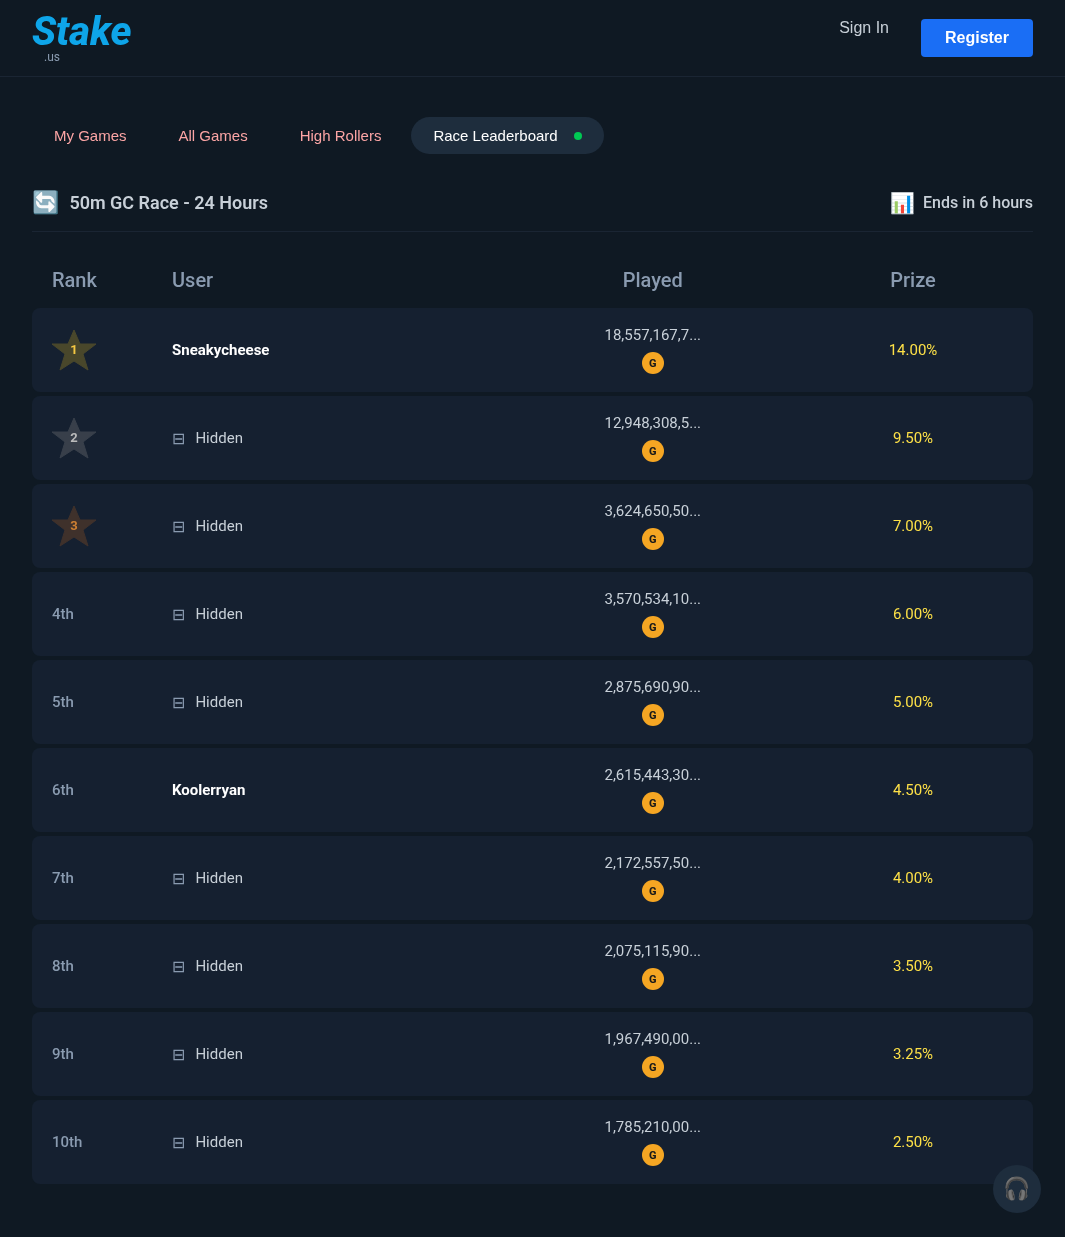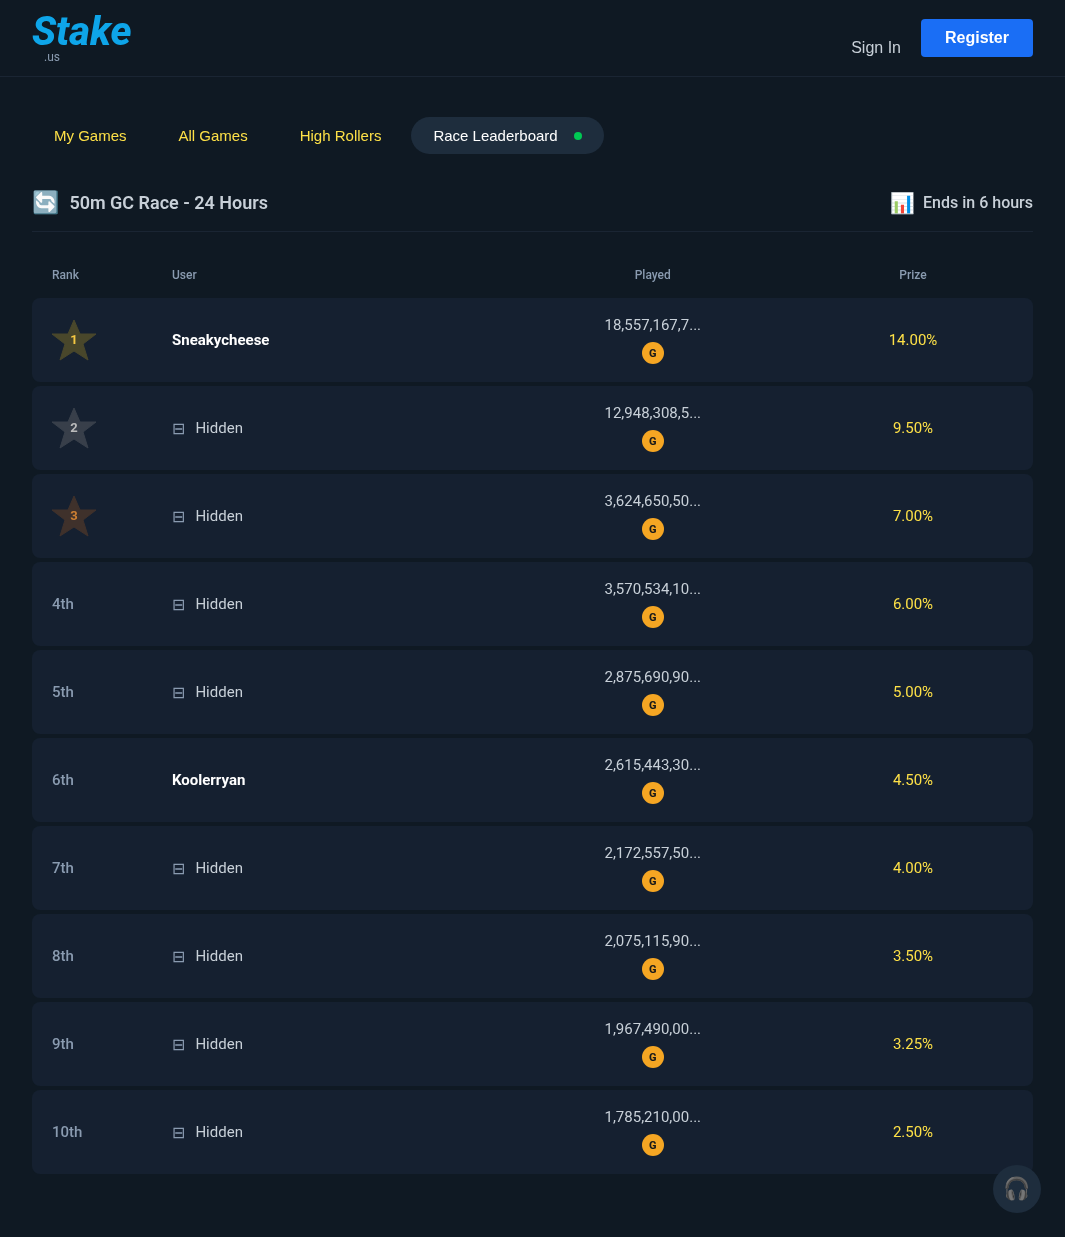--- a/index.html
+++ b/index.html
@@ -33,22 +33,22 @@
       line-height: 1;
     }
     .logo-us {
       font-size: 12px;
       color: #8a9bb0;
       margin-left: 12px;
       margin-top: -2px;
     }
     .header-right {
       display: flex;
-      align-items: flex-end;
-      gap: 20px;
+      align-items: flex-start;
+      gap: 32px;
     }
     .sign-in-btn {
       background: none;
       border: none;
       color: #c8d0d8;
       font-size: 16px;
       cursor: pointer;
       font-weight: 500;
     }
     .register-btn {
@@ -73,21 +73,21 @@
       align-items: center;
       gap: 8px;
       margin-bottom: 36px;
     }
     .tab {
       padding: 10px 22px;
       border-radius: 24px;
       font-size: 15px;
       font-weight: 500;
       cursor: pointer;
-      color: #fde047;
+      color: #fca5a5;
       background: none;
       border: none;
     }
     .tab.active {
       background-color: #1e2d3d;
       color: #fff;
       display: flex;
       align-items: center;
       gap: 16px;
     }
@@ -135,21 +135,21 @@
     .leaderboard-table {
       width: 100%;
     }
     .table-header {
       display: grid;
       grid-template-columns: 120px 1fr 1fr 200px;
       padding: 12px 20px;
       margin-bottom: 4px;
     }
     .table-header span {
-      font-size: 12px;
+      font-size: 20px;
       color: #8a9bb0;
       font-weight: 500;
     }
     .table-header .col-played,
     .table-header .col-prize {
       text-align: center;
     }
 
     .table-row-item {
       display: grid;

